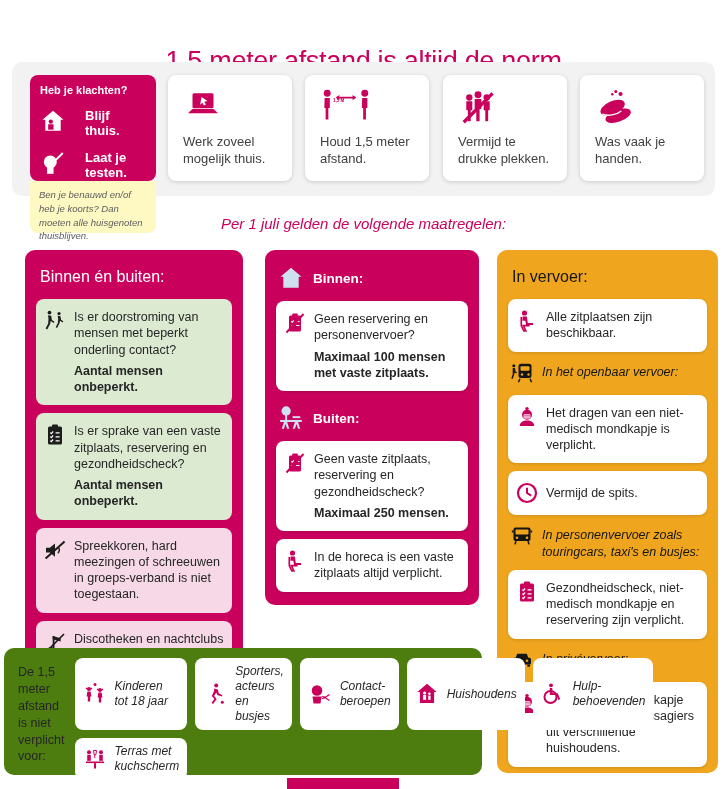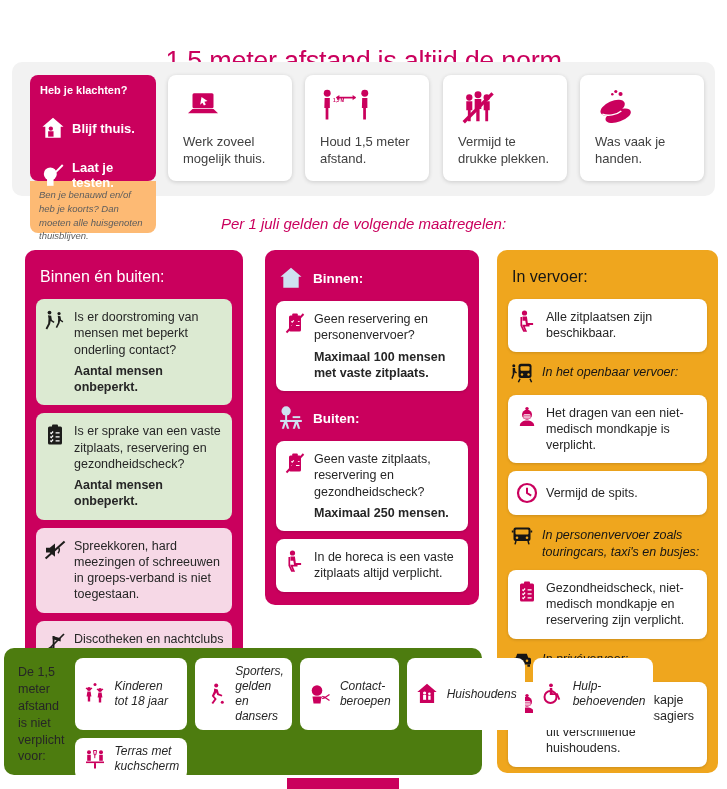--- a/index.html
+++ b/index.html
@@ -9,24 +9,24 @@
   .page-title { position:absolute; top:11px; left:0; right:0; text-align:center;
     font-size:27px; font-weight:normal; color:#ca005d; letter-spacing:-.3px;margin-top:35px; }
 
   .gray-panel { position:absolute; left:12px; top:62px; width:703px; height:134px;
     background:#f2f2f2; border-radius:10px; }
 
   
   .complaints-card { position:absolute; left:30px; top:75px; width:126px; height:106px;
     background:#ca005d; border-radius:8px; color:#fff; padding:9px 10px; z-index:3; }
   .complaints-title { font-size:11px; font-weight:bold; margin-bottom:8px; }
-  .c-row { display:flex; align-items:center; gap:6px; margin-top:19px; }
+  .c-row { display:flex; gap:19px; margin-top:12px; }
   .c-row .lbl { font-size:13px; font-weight:bold; }
   .note-box { position:absolute; left:30px; top:181px; width:126px; height:52px;
-    background:#fdba74; border-radius:0 0 8px 8px; padding:7px 9px; z-index:2;
+    background:#fef9c3; border-radius:0 0 8px 8px; padding:7px 9px; z-index:2;
     font-size:9.5px; font-style:italic; color:#5d5d5d; line-height:1.45; }
 
   .top-card { position:absolute; top:75px; width:124px; height:106px; background:#fff;
     border-radius:8px; box-shadow:0 1px 4px rgba(0,0,0,.16); padding:13px 15px; }
   .top-card .icon-area { height:46px; color:#ca005d; position:relative; }
   .top-card .lbl { font-size:13px; color:#404040; line-height:1.3; }
   .badge-15m { position:absolute; left:13px; top:10px; font-size:4.5px; color:#ca005d; font-weight:bold; }
 
   .subtitle { position:absolute; top:215px; left:0; right:0; text-align:center;
     font-size:15px; font-style:italic; color:#ca005d; font-weight:500; }
@@ -433,21 +433,21 @@
       </div>
 
       <div class="exc-card">
         <span class="ic-sm ic-mag">
           <svg viewBox="0 0 24 24" fill="currentColor">
               <circle cx="13.2" cy="3.4" r="2"></circle>
               <path d="m11.2 6.4 3.6 1 1 4 3.6 1.5-.7 1.7-4.4-1.7-1-2.4-2.2 3.4 2.6 3-3.6 5.1-1.6-1 2.9-4.1-2.6-2.9 2.1-4.6z"></path>
               <circle cx="19.3" cy="20.3" r="1.5"></circle>
             </svg>
         </span>
-        <span class="txt">Sporters, gelden en dansers</span>
+        <span class="txt">Sporters, acteurs en busjes</span>
       </div>
 
       <div class="exc-card">
         <span class="ic-sm ic-mag">
           <svg viewBox="0 0 24 24" fill="currentColor">
               <circle cx="9" cy="8.5" r="5.3"></circle>
               <path d="M4.5 14.5h9l-1 7h-7z"></path>
               <g stroke="currentColor" stroke-width="1.3" fill="none">
                 <path d="m15.5 16.5 6-4M15.5 14.5l6 4"></path>
               </g>

